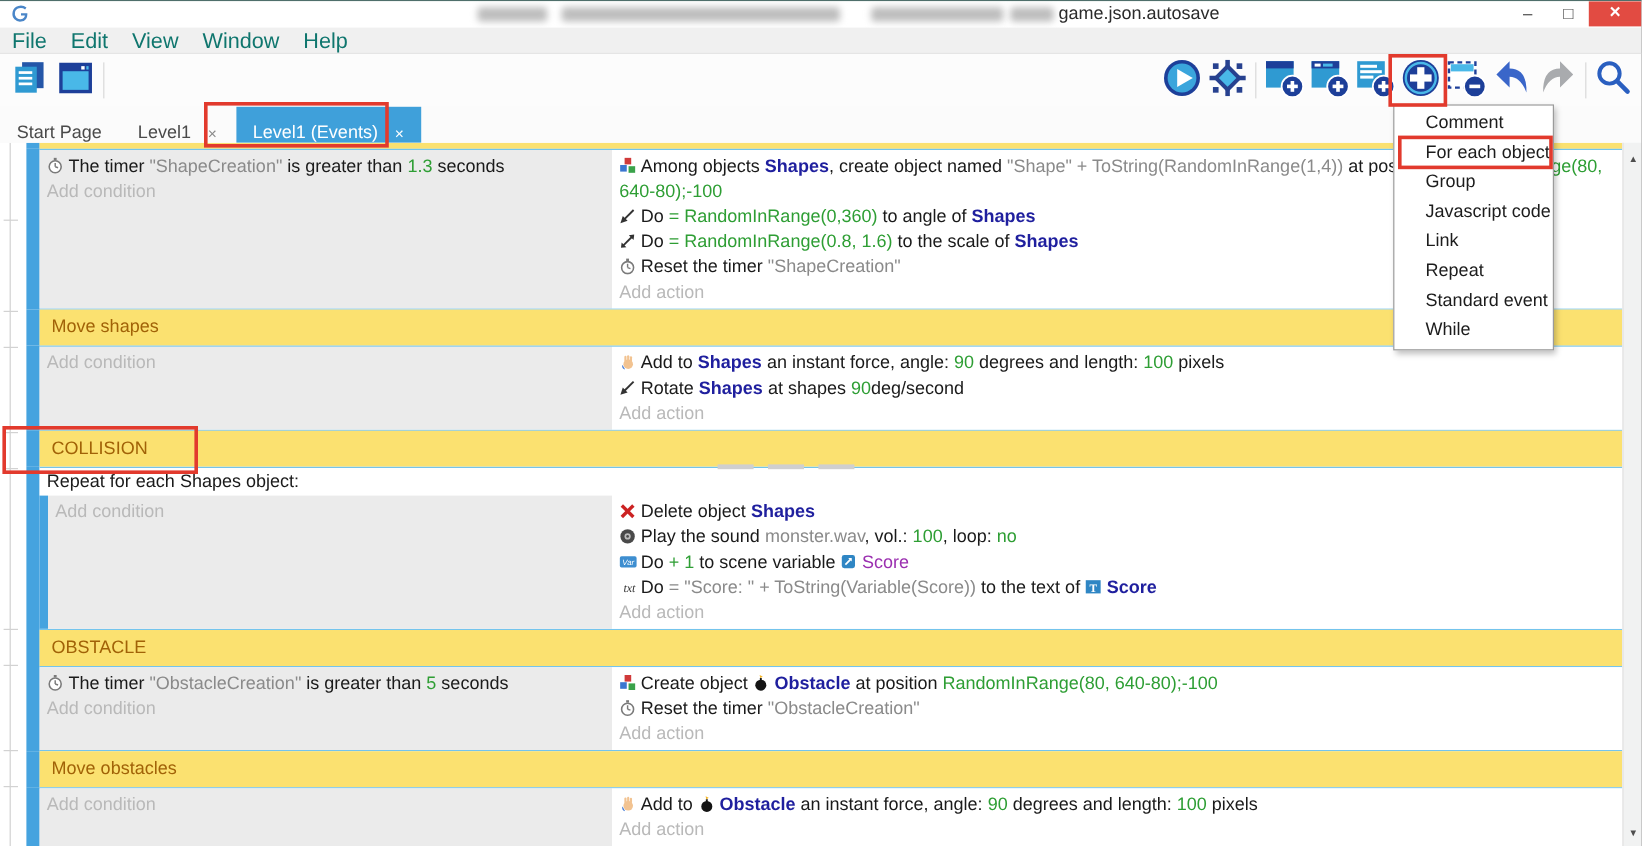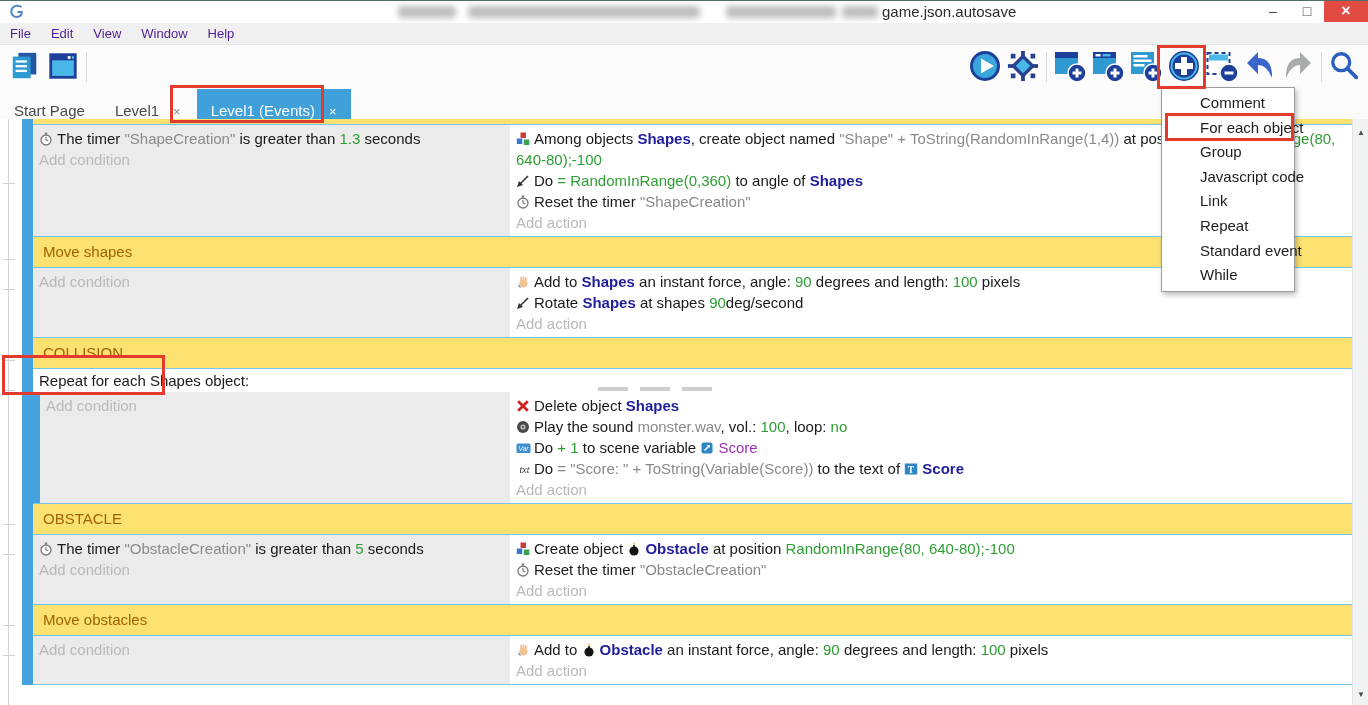--- a/index.html
+++ b/index.html
@@ -12,21 +12,21 @@
   
   #titlebar { position:absolute; left:0; top:0; width:100%; height:22px; background:#fff; }
   #app-logo { position:absolute; left:8px; top:2px; width:18px; height:18px; }
   .blur-blob { position:absolute; top:5px; height:12px; background:#bdbdbd; filter:blur(3px); border-radius:3px; }
   #title-suffix { position:absolute; left:882px; top:2px; font-size:15px; color:#2b2b2b; }
   #win-controls { position:absolute; right:0; top:0; height:22px; display:flex; }
   .winbtn { width:34px; height:21px; text-align:center; line-height:20px; font-size:14px; color:#444; cursor:default; }
   #close-btn { width:44px; background:#e24b42; color:#fff; font-size:16px; font-weight:bold; }
   
   #menubar { position:absolute; left:0; top:22px; width:100%; height:22px; background:#f0f0f0; border-bottom:1px solid #e5e5e5; display:flex; align-items:center; }
-  .menubar-item { padding:0 10px; font-size:13px; color:#4c1d95; height:22px; line-height:22px; }
+  .menubar-item { padding:0 10px; font-size:18px; color:#0f766e; height:22px; line-height:22px; }
   
   #toolbar { position:absolute; left:0; top:44px; width:100%; height:44px; background:#fcfcfc; display:flex; align-items:center; }
   .tbtn { width:38px; height:38px; display:flex; align-items:center; justify-content:center; }
   .tsep { width:1px; height:30px; background:#d9d9d9; margin:0 4px; }
   #toolbar-left { display:flex; align-items:center; margin-left:6px; }
   #toolbar-right { display:flex; align-items:center; position:absolute; right:4px; top:3px; }
   
   #tabbar { position:absolute; left:0; top:88px; width:100%; height:30px; background:#fbfbfb; display:flex; align-items:flex-end; }
   .tab { display:inline-flex; align-items:flex-end; height:30px; padding:0 14px; font-size:15px; color:#4a4a4a; margin-right:2px; }
   .tab.active { background:#3fa0da; color:#fff; }
@@ -56,21 +56,21 @@
   .subrow { display:flex; border-bottom:1px solid #74c4ec; }
   .subbar { width:7px; background:#45a3df; flex:none; }
   .subrow .cond { width:470px; }
   #handles { position:absolute; top:268px; left:598px; display:flex; gap:12px; }
   #handles span { width:30px; height:4px; background:#cfcfcf; display:inline-block; }
   
   #vscroll { position:absolute; right:0; top:118px; bottom:0; width:16px; background:#f1f2f2; border-left:1px solid #e2e2e2; }
   .sarrow { position:absolute; left:0; width:16px; height:16px; text-align:center; font-size:8px; line-height:16px; color:#4d4d4d; }
   #sarrow-up { top:6px; } #sarrow-down { bottom:2px; }
   
-  #ctxmenu { position:absolute; left:1161px; top:86px; width:134px; background:#fff; border:1px solid #9b9b9b; box-shadow:2px 3px 5px rgba(0,0,0,.25); z-index:50; padding:3px 12px; }
+  #ctxmenu { position:absolute; left:1161px; top:86px; width:134px; background:#fff; border:1px solid #9b9b9b; box-shadow:2px 3px 5px rgba(0,0,0,.25); z-index:50; padding:3px 0; }
   .ctxitem { height:24.6px; line-height:24.6px; padding-left:26px; font-size:15px; color:#1c1c1c; white-space:nowrap; }
   
   .anno { position:absolute; border:3px solid #e23a2d; z-index:60; pointer-events:none; }
   #anno-tab { left:170px; top:84px; width:154px; height:38px; }
   #anno-plus { left:1157px; top:44px; width:49px; height:44px; }
   #anno-foreach { left:1165px; top:112px; width:129px; height:28px; }
   #anno-collision { left:2px; top:354px; width:163px; height:40px; }
 </style>
 </head>
 <body>
@@ -252,20 +252,25 @@
             <div class="act">
               <div class="line"><span class="ic"><svg width="14" height="14" viewBox="0 0 14 14">
                     <rect x="4.5" y="0.5" width="5.5" height="5.5" fill="#d03a3a"></rect>
                     <rect x="0.8" y="6.5" width="5.5" height="5.5" fill="#3a76d0"></rect>
                     <rect x="7.8" y="7.5" width="5.5" height="5.5" fill="#3aa24a"></rect>
                   </svg></span><span>Among objects </span><span class="obj">Shapes</span><span>, create object named </span><span class="str">"Shape" + ToString(RandomInRange(1,4))</span><span> at position </span><span class="grn">RandomInRange(80, 640-80);-100</span></div>
               <div class="line"><span class="ic"><svg width="14" height="14" viewBox="0 0 14 14">
                     <line x1="12" y1="2" x2="4" y2="10" stroke="#333" stroke-width="1.6"></line>
                     <polygon points="1,13 7,11 3,7" fill="#333"></polygon>
                   </svg></span><span>Do </span><span class="grn">= RandomInRange(0,360)</span><span> to angle of </span><span class="obj">Shapes</span></div>
+              <div class="line"><span class="ic"><svg width="14" height="14" viewBox="0 0 14 14">
+                    <line x1="3.5" y1="10.5" x2="10.5" y2="3.5" stroke="#333" stroke-width="1.5"></line>
+                    <polygon points="12.5,1.5 12,6 8,2" fill="#333"></polygon>
+                    <polygon points="1.5,12.5 6,12 2,8" fill="#333"></polygon>
+                  </svg></span><span>Do </span><span class="grn">= RandomInRange(0.8, 1.6)</span><span> to the scale of </span><span class="obj">Shapes</span></div>
               <div class="line"><span class="ic"><svg width="14" height="14" viewBox="0 0 14 14">
                     <rect x="5.8" y="0.5" width="2.4" height="2" fill="#7a7a7a"></rect>
                     <circle cx="7" cy="8" r="5" fill="#fff" stroke="#7a7a7a" stroke-width="1.3"></circle>
                     <line x1="7" y1="8" x2="7" y2="4.8" stroke="#7a7a7a" stroke-width="1.2"></line>
                     <line x1="7" y1="8" x2="9.4" y2="8.8" stroke="#7a7a7a" stroke-width="1.2"></line>
                   </svg></span><span>Reset the timer </span><span class="str">"ShapeCreation"</span></div>
               <div class="line addline">Add action</div>
             </div>
           </div>
         </div>

